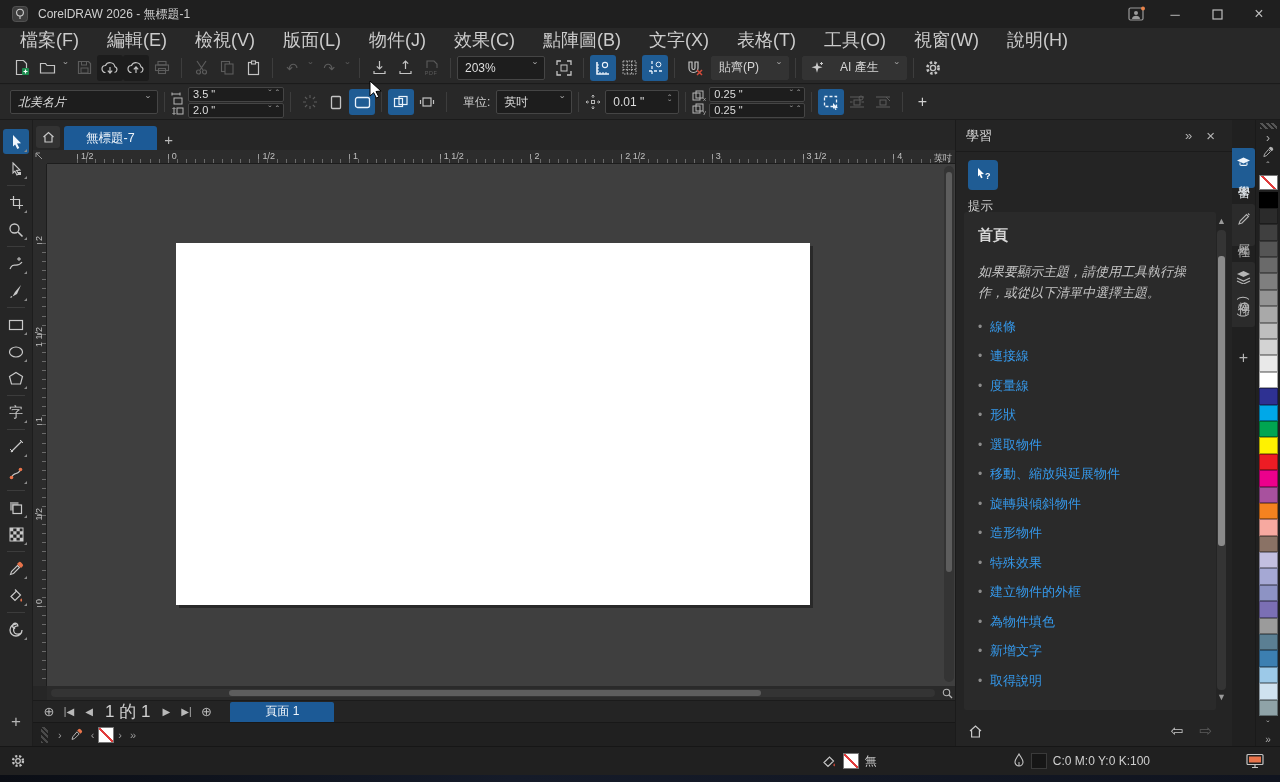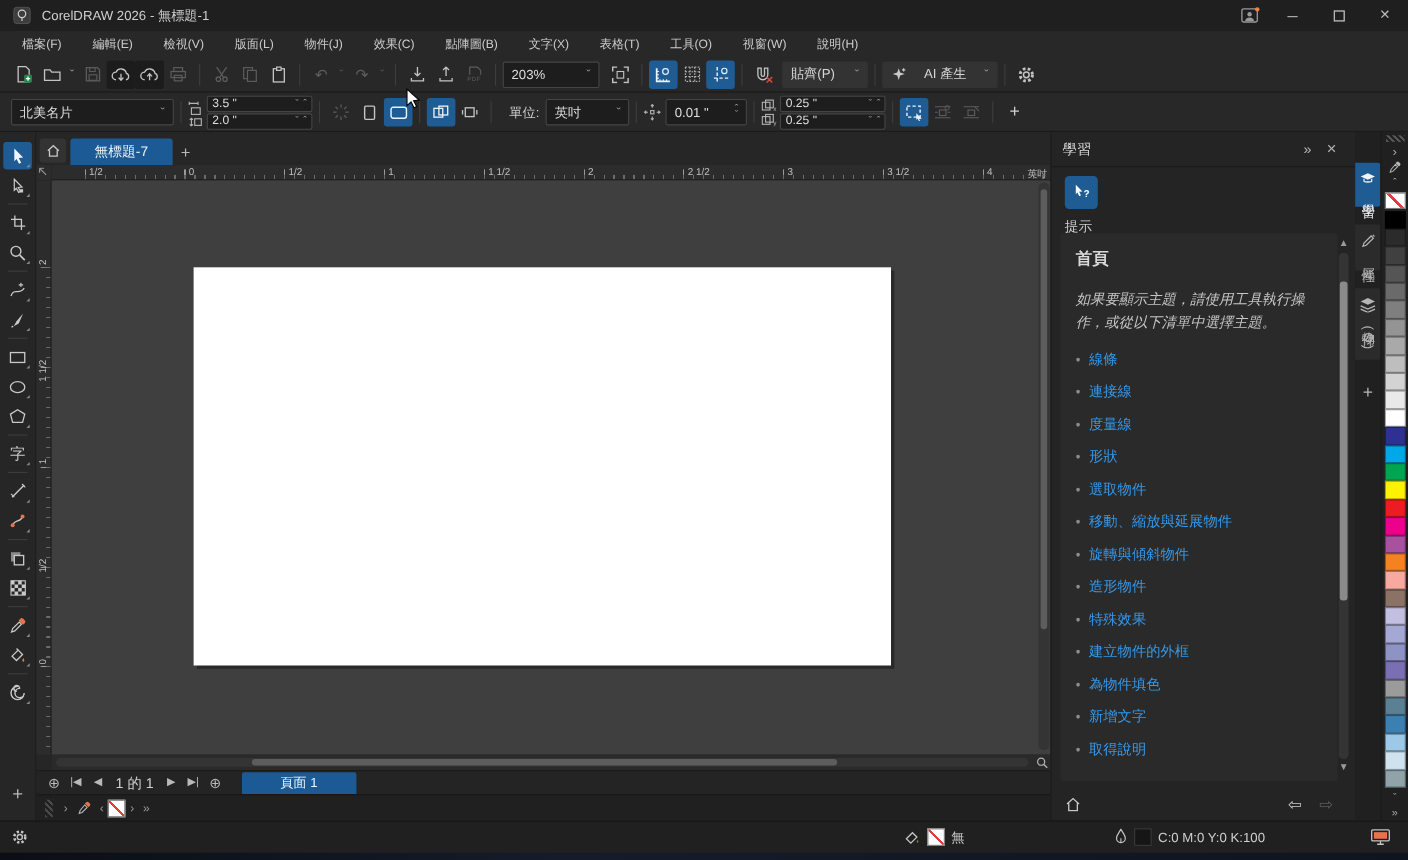--- a/index.html
+++ b/index.html
@@ -13,21 +13,21 @@
   svg{display:block;}
   
   #titlebar{left:0;top:0;width:1280px;height:28px;background:#1f1f1f;display:flex;align-items:center;}
   #titlebar .applogo{width:16px;height:16px;margin:0 10px 0 12px;}
   #titlebar .title{color:#cfcfcf;font-size:12px;}
   #titlebar .spacer{flex:1;}
   .winbtn{width:42px;height:28px;display:flex;align-items:center;justify-content:center;color:#bdbdbd;font-size:13px;}
   .acctbtn{width:34px;height:28px;display:flex;align-items:center;justify-content:center;position:relative;}
   
   #menubar{left:0;top:28px;width:1280px;height:24px;background:#282828;display:flex;align-items:center;padding-left:6px;box-sizing:border-box;}
-  .menu-item{padding:3px 14px;color:#cccccc;font-size:11px;margin-top:11px;}
+  .menu-item{padding:3px 14px;color:#cccccc;font-size:18px;margin-top:11px;}
   
   #toolbar{left:0;top:52px;width:1280px;height:32px;background:#282828;border-bottom:1px solid #1b1b1b;display:flex;align-items:center;padding-left:8px;box-sizing:border-box;}
   #propbar{left:0;top:85px;width:1280px;height:35px;background:#282828;border-bottom:1px solid #1b1b1b;display:flex;align-items:center;padding-left:10px;box-sizing:border-box;}
   .tbtn{min-width:26px;height:26px;display:flex;align-items:center;justify-content:center;border-radius:3px;color:#c4c4c4;}
   .tbtn.dis{color:#5c5c5c;}
   .tbtn.on{background:#1f5c94;color:#eaf2fb;}
   .tbtn.pressed{background:#1c1c1c;}
   .chev{font-size:12px;color:#9a9a9a;width:11px;text-align:center;line-height:10px;}
   .chev.dis{color:#555;}
   .vsep{width:1px;height:20px;background:#3d3d3d;margin:0 6px;flex:none;}
@@ -79,21 +79,21 @@
   #page{position:absolute;left:129px;top:79px;width:634px;height:362px;background:#ffffff;box-shadow:3px 3px 0 rgba(0,0,0,0.35);}
   #vscroll{position:absolute;right:1px;top:2px;width:10px;height:516px;background:#343434;border-radius:5px;}
   #vscroll .thumb{position:absolute;left:2px;top:6px;width:6px;height:400px;background:#5d5d5d;border-radius:3px;}
   #hscrollrow{left:14px;top:566px;width:908px;height:14px;background:#2a2a2a;position:absolute;display:flex;align-items:center;}
   #hscrollrow .track{flex:1;height:8px;margin:0 4px;background:#343434;border-radius:4px;position:relative;}
   #hscrollrow .thumb{position:absolute;left:178px;top:1px;width:532px;height:6px;background:#5d5d5d;border-radius:3px;}
   .zoomcorner{width:16px;height:14px;display:flex;align-items:center;justify-content:center;color:#b5b5b5;}
   
   #pagenav{left:0;top:580px;width:922px;height:22px;background:#242424;border-top:1px solid #1b1b1b;display:flex;align-items:center;box-sizing:border-box;padding-left:6px;}
   .navbtn{width:20px;height:18px;display:flex;align-items:center;justify-content:center;color:#b9b9b9;font-size:10px;}
-  .navcount{color:#d0d0d0;font-size:13px;margin:14px 6px;}
+  .navcount{color:#d0d0d0;font-size:17px;margin:14px 6px;}
   .pagetab{height:20px;min-width:104px;background:#1c5a96;color:#eef4fa;display:flex;align-items:center;justify-content:center;font-size:12px;margin-left:14px;border-radius:2px 2px 0 0;}
   
   #docpalette{left:0;top:602px;width:922px;height:24px;background:#202020;border-top:1px solid #181818;display:flex;align-items:center;box-sizing:border-box;padding:0 8px;}
   #docpalette .grip{width:7px;height:16px;background:repeating-linear-gradient(45deg,#4a4a4a 0 2px,#202020 2px 4px);margin-right:6px;}
   #docpalette .hint{flex:1;text-align:center;color:#9a9a9a;font-style:italic;font-size:12px;}
   .nocolor{width:16px;height:16px;background:#ffffff;border:1px solid #777;box-sizing:border-box;position:relative;background-image:linear-gradient(45deg,transparent 45%,#e03c3c 45%,#e03c3c 55%,transparent 55%);}
   .smallarrow{color:#9a9a9a;font-size:11px;padding:0 4px;}
   
   #learnpanel{left:955px;top:120px;width:277px;height:626px;background:#242424;border-left:1px solid #1b1b1b;box-sizing:border-box;}
   #learnhead{position:absolute;left:0;top:0;width:100%;height:32px;display:flex;align-items:center;padding:0 10px;box-sizing:border-box;border-bottom:1px solid #1b1b1b;}
@@ -315,21 +315,21 @@
   <span class="tbtn">
     <svg width="18" height="18" viewBox="0 0 18 18">
         <circle cx="9" cy="9" r="5.6" fill="none" stroke="#c4c4c4" stroke-width="2.6" stroke-dasharray="2.4 2.1"></circle>
         <circle cx="9" cy="9" r="2.6" fill="none" stroke="#c4c4c4" stroke-width="1.4"></circle>
       </svg>
   </span>
 </div>
 
 <div id="propbar" class="abs">
   <span class="field combo" style="width:148px;">
-    <span style="flex:1;">北美名片</span>
+    <span style="flex:1;font-style:italic;">北美名片</span>
       <span class="caret">ˇ</span>
   </span>
   <span class="vsep"></span>
   <span style="margin-right:4px;">
     <svg width="13" height="26" viewBox="0 0 13 26">
         <path d="M1 5h8M1 3.5v3M9 3.5v3" stroke="#b5b5b5" stroke-width="1"></path>
         <rect x="3" y="9" width="8" height="6" fill="none" stroke="#b5b5b5" stroke-width="1"></rect>
         <path d="M3 19v6M1.5 20l1.5-1.5L4.5 20M1.5 24l1.5 1.5L4.5 24" stroke="#b5b5b5" stroke-width="1" fill="none"></path>
         <rect x="6" y="19" width="6" height="6" fill="none" stroke="#b5b5b5" stroke-width="1"></rect>
       </svg>

